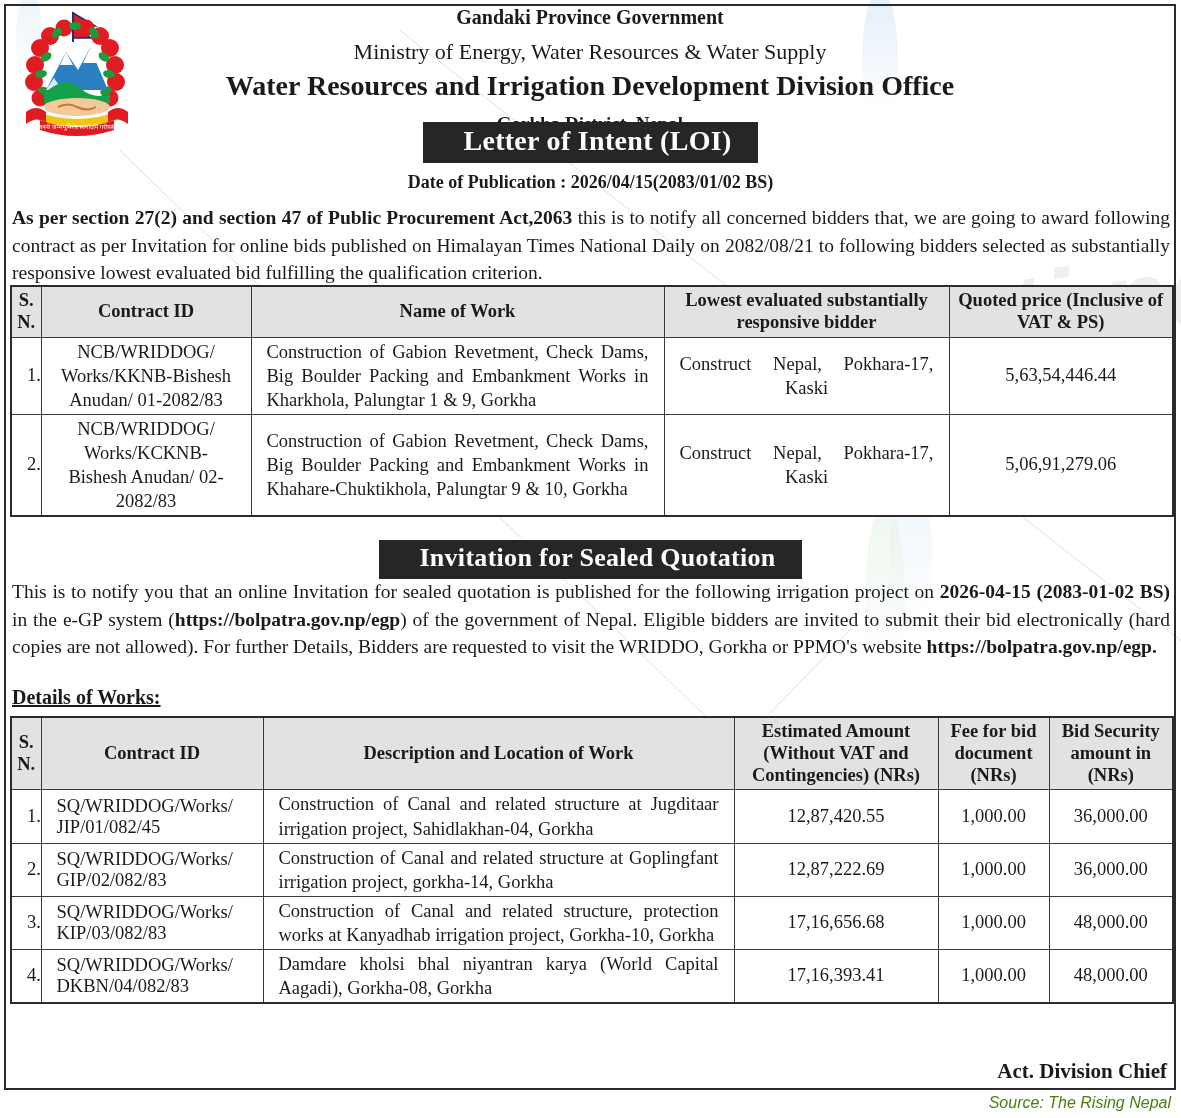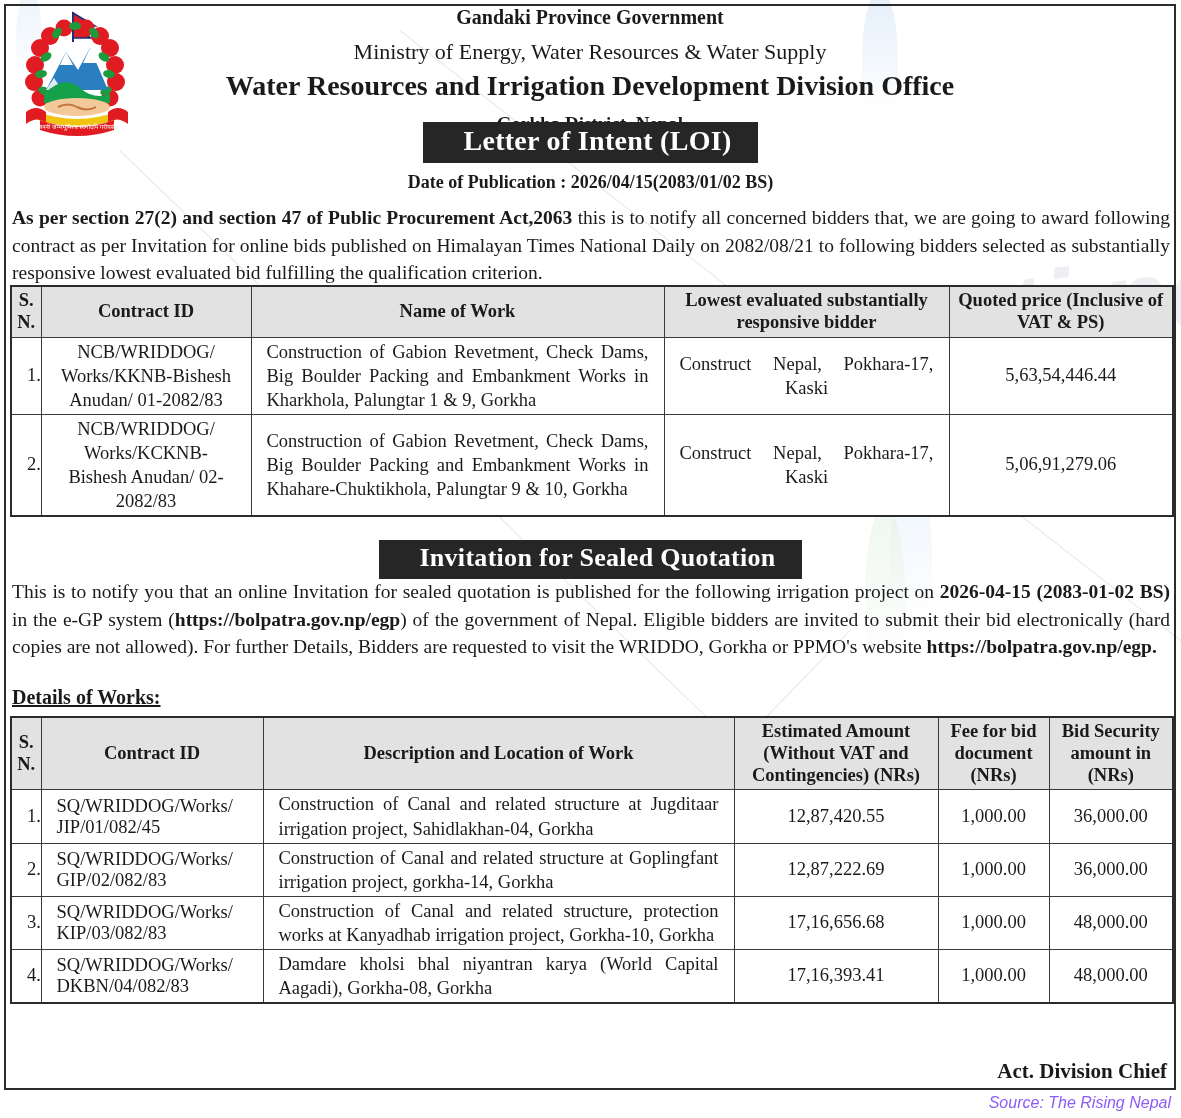--- a/index.html
+++ b/index.html
@@ -111,21 +111,21 @@
 
   .signoff{
     position:absolute;right:14px;top:1059px;
     font-size:21px;font-weight:700;
     font-family:"Liberation Serif",serif;
   }
   .source{
     position:absolute;right:10px;top:1094px;
     font-size:16px;font-style:italic;
     font-family:"Liberation Sans",sans-serif;
-    color:#8b5cf6;
+    color:#4d7c0f;
   }
 </style>
 </head>
 <body>
 
 <div class="wm wm-leaf" style="left:862px;top:-10px;width:36px;height:120px;"></div>
 <div class="wm wm-leaf" style="left:890px;top:470px;width:42px;height:150px;opacity:.35;"></div>
 <div class="wm wm-leaf2" style="left:865px;top:505px;width:40px;height:160px;opacity:.4;"></div>
 <div class="wm wm-leaf2" style="left:862px;top:800px;width:34px;height:120px;opacity:.5;"></div>
 <div class="wm wm-leaf" style="left:862px;top:860px;width:30px;height:110px;opacity:.45;"></div>

